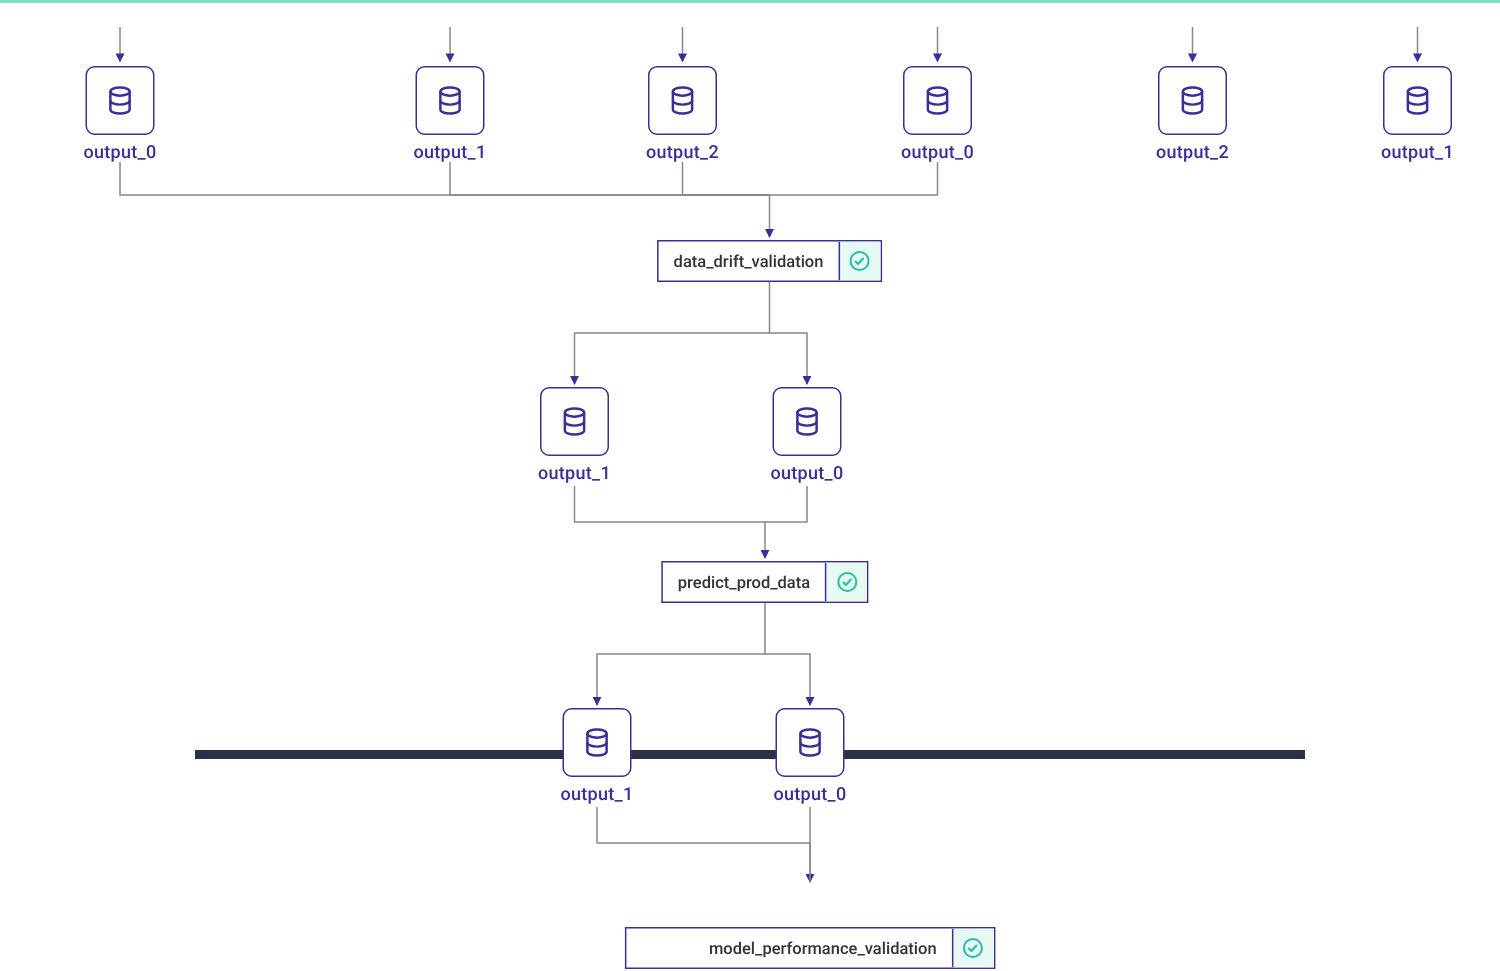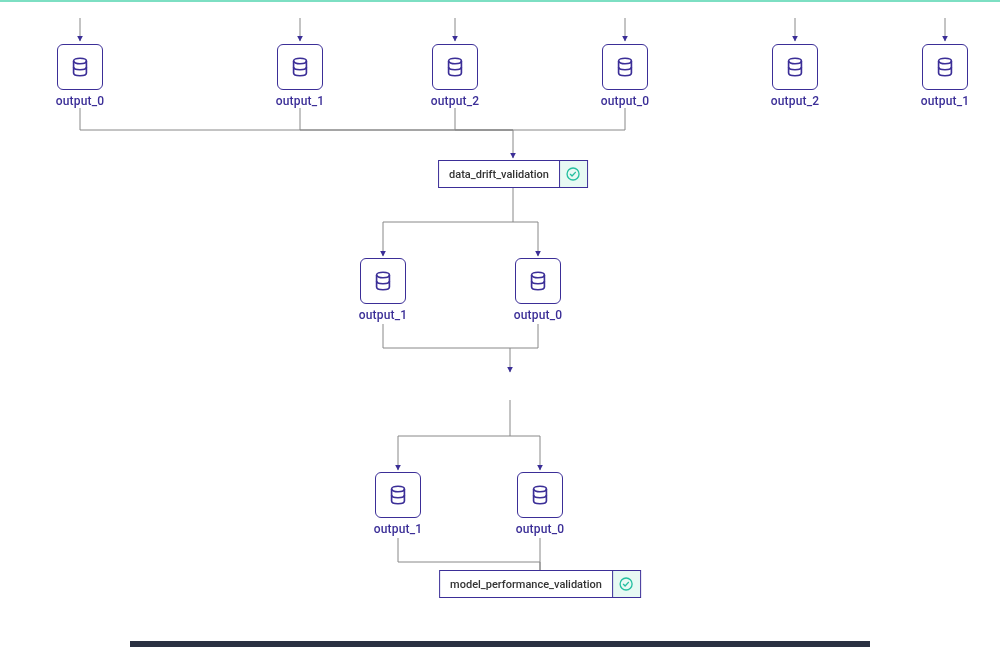--- a/index.html
+++ b/index.html
@@ -7,21 +7,21 @@
     padding: 0;
     width: 1000px;
     height: 647px;
     background: #ffffff;
     font-family: -apple-system, BlinkMacSystemFont, "Segoe UI", Roboto, sans-serif;
     overflow: hidden;
   }
   .canvas {
     position: relative;
     width: 1000px;
-    height: 647px;
+    height: 506px;
   }
   .topbar {
     position: absolute;
     top: 0;
     left: 0;
     right: 0;
     height: 2px;
     background: #7ddfc3;
   }
   .botbar {
@@ -208,36 +208,44 @@
   </div>
   <div class="data-label" style="left:383px; top:308px;">output_1</div>
 
   <div class="data-node" style="left:538px; top:258px;">
     <svg class="db-icon">
         <use href="#db"></use>
       </svg>
   </div>
   <div class="data-label" style="left:538px; top:308px;">output_0</div>
 
+  <div class="step-node" style="left:510px; top:374px;">
+    <span class="step-label">predict_prod_data</span>
+    <span class="step-badge">
+      <svg class="check-icon">
+          <use href="#chk"></use>
+        </svg>
+    </span>
+  </div>
 
   <div class="data-node" style="left:398px; top:472px;">
     <svg class="db-icon">
         <use href="#db"></use>
       </svg>
   </div>
   <div class="data-label" style="left:398px; top:522px;">output_1</div>
 
   <div class="data-node" style="left:540px; top:472px;">
     <svg class="db-icon">
         <use href="#db"></use>
       </svg>
   </div>
   <div class="data-label" style="left:540px; top:522px;">output_0</div>
 
-  <div class="step-node" style="left:540px; top:570px;">
+  <div class="step-node" style="left:540px; top:618px;padding-left:45px;">
     <span class="step-label">model_performance_validation</span>
     <span class="step-badge">
       <svg class="check-icon">
           <use href="#chk"></use>
         </svg>
     </span>
   </div>
 
 </div>
 

